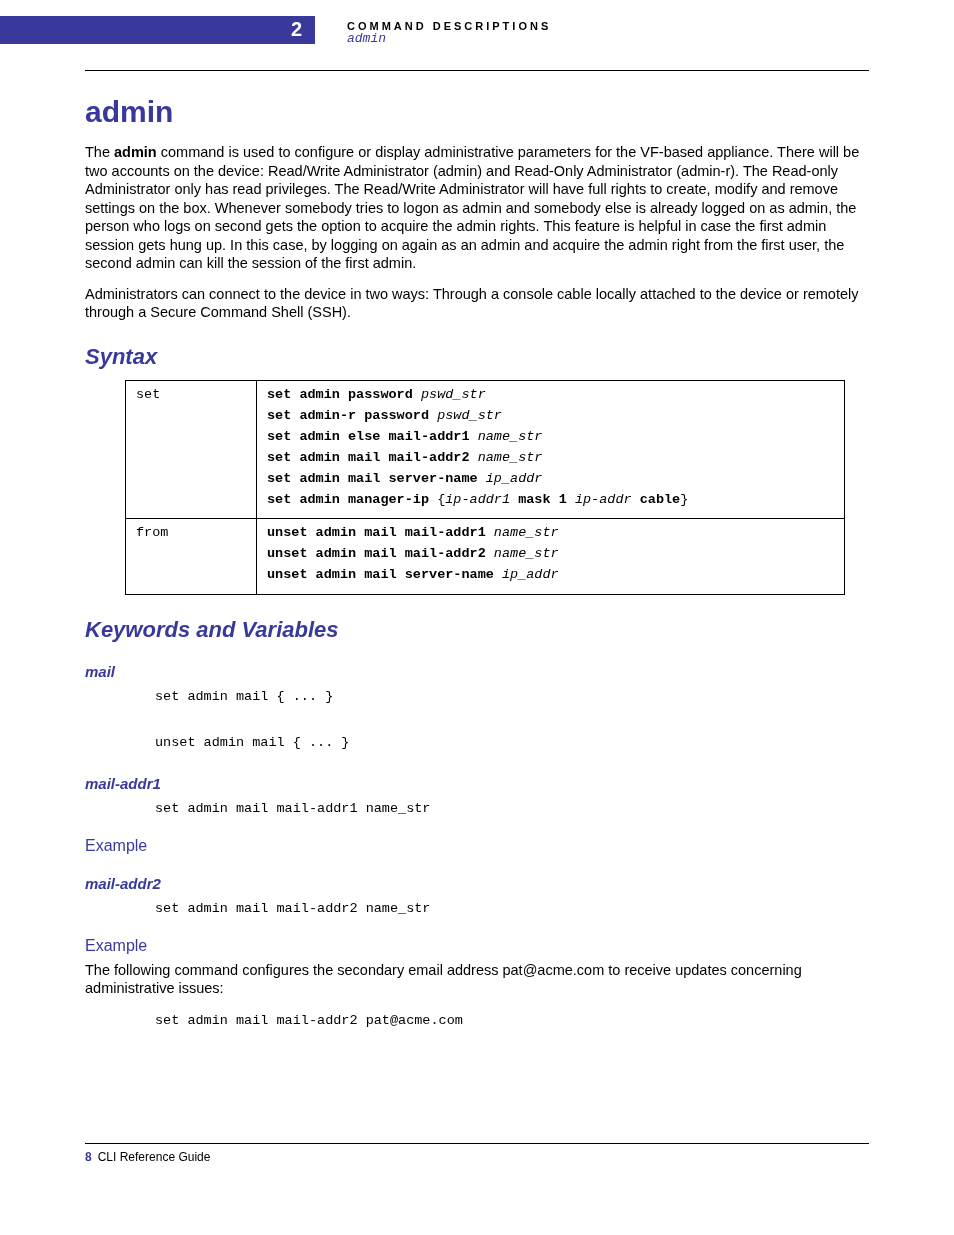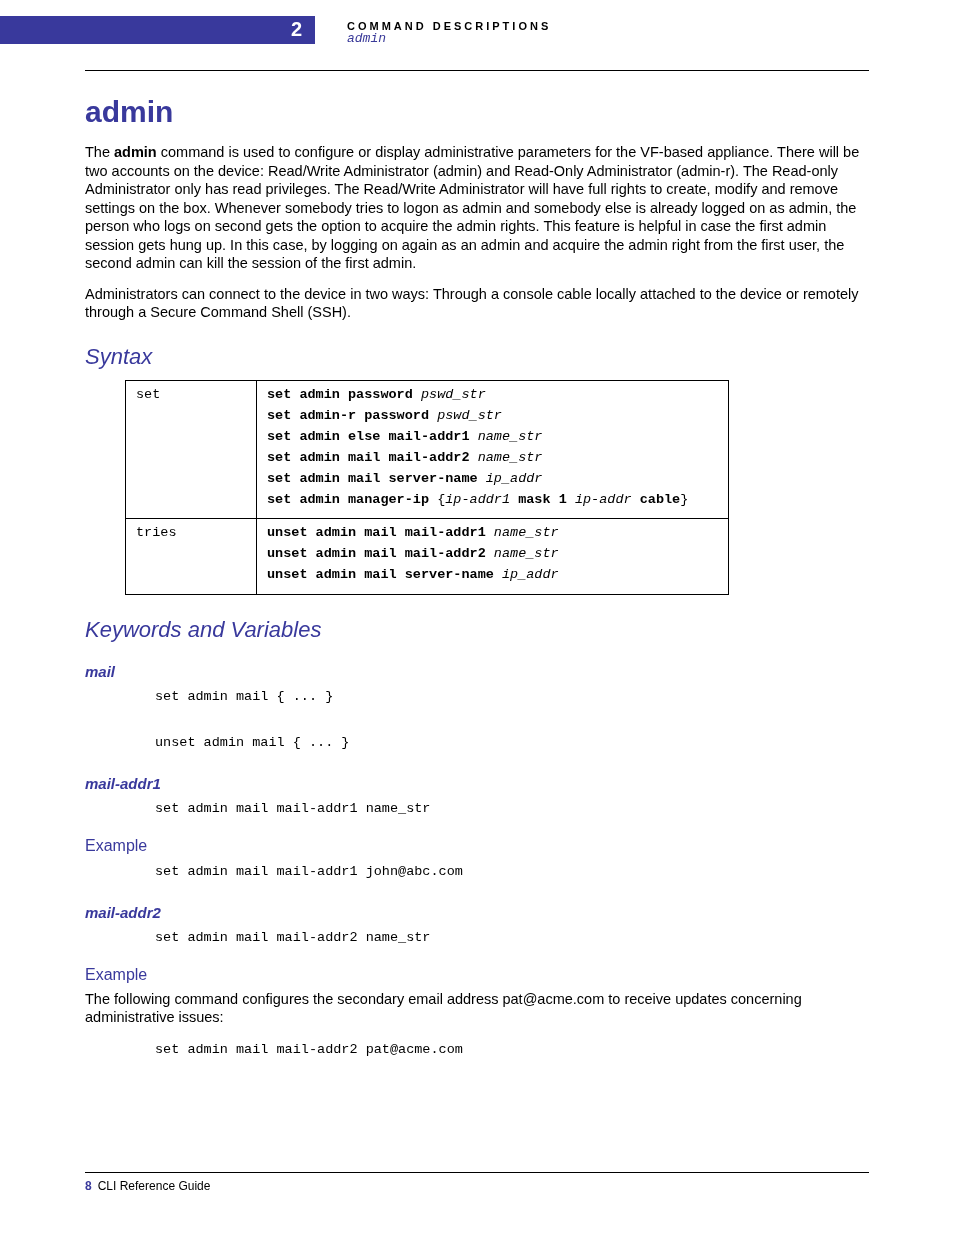--- a/index.html
+++ b/index.html
@@ -65,29 +65,29 @@
     margin: 24px 0 14px 0;
   }
   p.body {
     margin: 6px 0 12px 0;
     line-height: 1.28;
     font-size: 14.5px;
   }
   h2.section {
     color: #39399c;
     font-style: italic;
-    font-weight: normal;
+    font-weight: bold;
     font-size: 22px;
     margin: 22px 0 10px 0;
     font-family: Arial, Helvetica, sans-serif;
   }
   table.syntax {
     border-collapse: collapse;
     margin-left: 40px;
-    width: 604px;
+    width: 720px;
   }
   table.syntax td {
     border: 1px solid #000;
     padding: 4px 10px 8px 10px;
     vertical-align: top;
     font-family: "Courier New", monospace;
     font-size: 13.5px;
     line-height: 1.55;
   }
   table.syntax td.k {
@@ -155,41 +155,40 @@
       <td>
         <span class="b">set admin password </span><span class="i">pswd_str</span><br>
         <span class="b">set admin-r password </span><span class="i">pswd_str</span><br>
         <span class="b">set admin else mail-addr1 </span><span class="i">name_str</span><br>
         <span class="b">set admin mail mail-addr2 </span><span class="i">name_str</span><br>
         <span class="b">set admin mail server-name </span><span class="i">ip_addr</span><br>
         <span class="b">set admin manager-ip </span><span>{</span><span class="i">ip-addr1</span><span class="b"> mask 1 </span><span class="i">ip-addr</span><span class="b"> cable</span><span>}</span>
       </td>
     </tr>
     <tr>
-      <td class="k">tries</td>
+      <td class="k">from</td>
       <td>
         <span class="b">unset admin mail mail-addr1 </span><span class="i">name_str</span><br>
         <span class="b">unset admin mail mail-addr2 </span><span class="i">name_str</span><br>
         <span class="b">unset admin mail server-name </span><span class="i">ip_addr</span>
       </td>
     </tr>
   </tbody>
     </table>
 
   <h2 class="section">Keywords and Variables</h2>
 
   <h3 class="kw">mail</h3>
   <pre class="code">set admin mail { ... }
 
 unset admin mail { ... }</pre>
 
   <h3 class="kw">mail-addr1</h3>
   <pre class="code">set admin mail mail-addr1 name_str</pre>
   <h4 class="example">Example</h4>
-  <pre class="code">set admin mail mail-addr1 john@abc.com</pre>
 
   <h3 class="kw">mail-addr2</h3>
   <pre class="code">set admin mail mail-addr2 name_str</pre>
   <h4 class="example">Example</h4>
   <p class="body">The following command configures the secondary email address pat@acme.com to receive updates concerning administrative issues:</p>
   <pre class="code">set admin mail mail-addr2 pat@acme.com</pre>
 
   <div class="footer">
     <span class="pn">8</span><span>CLI Reference Guide</span>
   </div>

